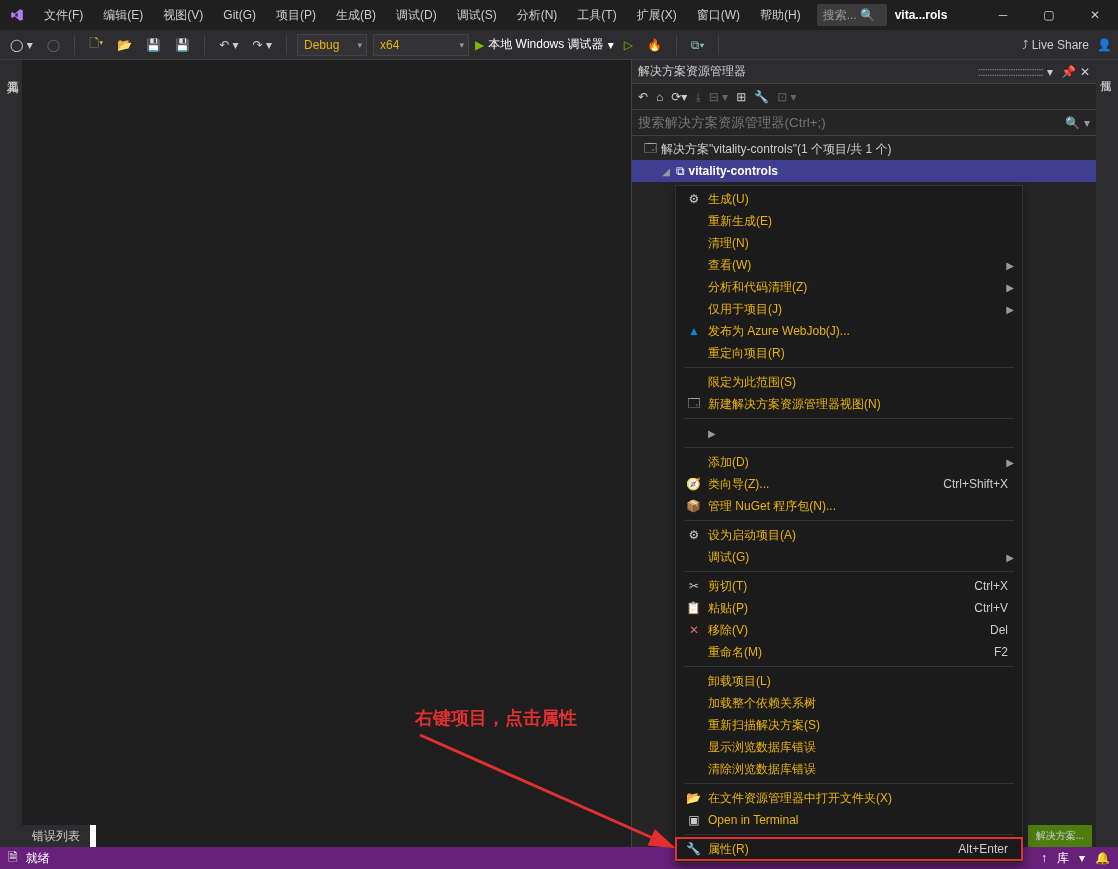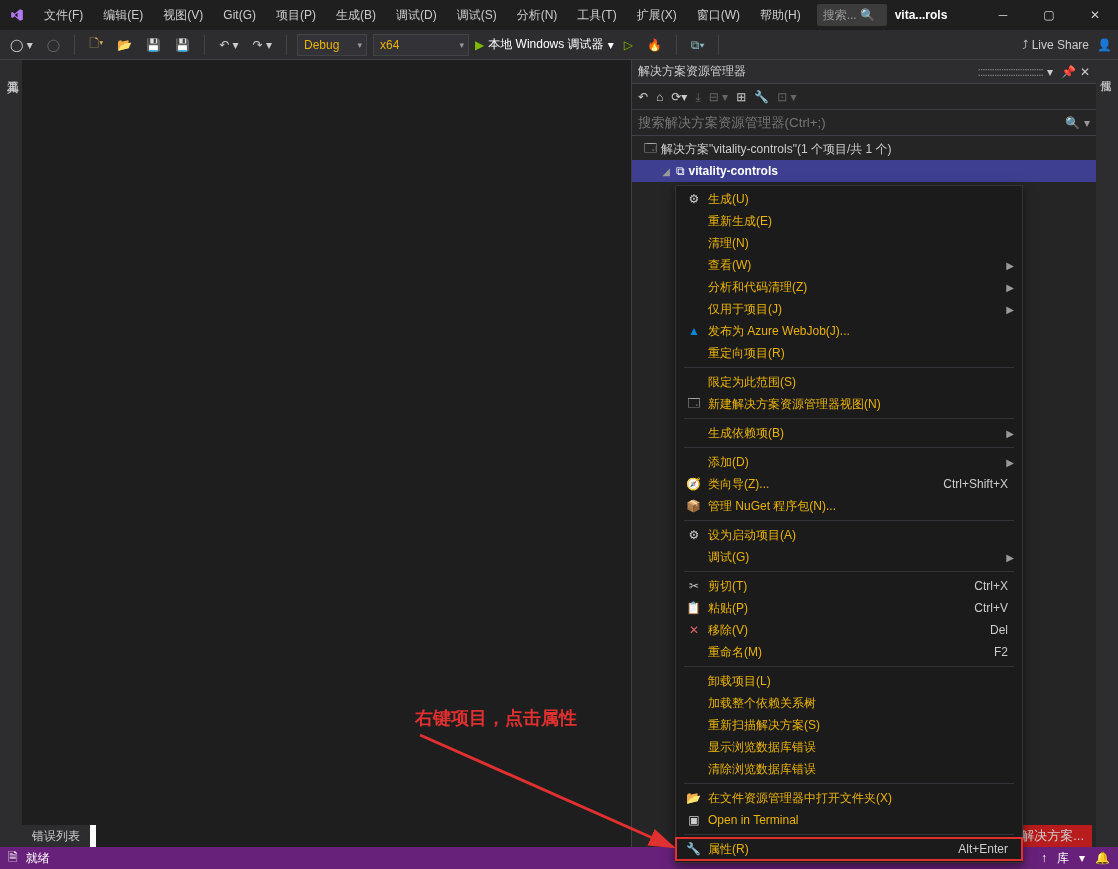--- a/index.html
+++ b/index.html
@@ -49,21 +49,21 @@
   .tree-row.selected { background:#3f3f92; color:#fff;}
   .tree-row .exp { width:12px; text-align:center; color:#999; font-size:10px;}
   .tree-row .icon { margin:0 4px;}
   .tree-row.indent1 { padding-left:28px;}
   .tree-row.indent2 { padding-left:44px;}
   
   
   .bottom-tabs { position:absolute; bottom:22px; left:0; height:22px; display:flex;}
   .bottom-tabs .tab { padding:0 10px; line-height:22px; background:#2d2d30; color:#ccc; border-right:6px solid #ffffff;}
   .bottom-right-tabs { position:absolute; bottom:22px; right:22px; height:22px; display:flex;}
-  .bottom-right-tabs .tab { padding:0 8px; line-height:22px; background:#b91c1c; color:#ccc; font-size:13px;}
+  .bottom-right-tabs .tab { padding:0 8px; line-height:22px; background:#4d7c0f; color:#ccc; font-size:10px;}
   
   
   .statusbar { position:absolute; bottom:0; left:0; right:0; height:22px; background:#68217a; color:#fff; display:flex; align-items:center; padding:0 8px;}
   .statusbar .sb-right { margin-left:auto; display:flex; align-items:center; gap:10px;}
   
   
   .context-menu { position:absolute; top:185px; left:675px; width:348px; background:#1b1b1c; border:1px solid #333337; box-shadow:0 4px 10px rgba(0,0,0,0.5); padding:2px 0;}
   .cm-item { height:22px; display:flex; align-items:center; padding:0 8px;}
   .cm-item .cm-icon { width:20px; display:flex; align-items:center; justify-content:center; color:#ccc;}
   .cm-item .cm-label { flex:1; color:#eab308; padding-left:4px;}
@@ -257,21 +257,20 @@
       <span class="cm-icon"></span>
       <span class="cm-label">限定为此范围(S)</span>
     </div>
     <div class="cm-item">
       <span class="cm-icon">🗔</span>
       <span class="cm-label">新建解决方案资源管理器视图(N)</span>
     </div>
     <div class="cm-sep"></div>
     <div class="cm-item">
       <span class="cm-icon"></span>
-      <span class="cm-label">生成依赖项(B)</span>
       <span class="cm-sub">▶</span>
     </div>
     <div class="cm-sep"></div>
     <div class="cm-item">
       <span class="cm-icon"></span>
       <span class="cm-label">添加(D)</span>
       <span class="cm-sub">▶</span>
     </div>
     <div class="cm-item">
       <span class="cm-icon">🧭</span>

